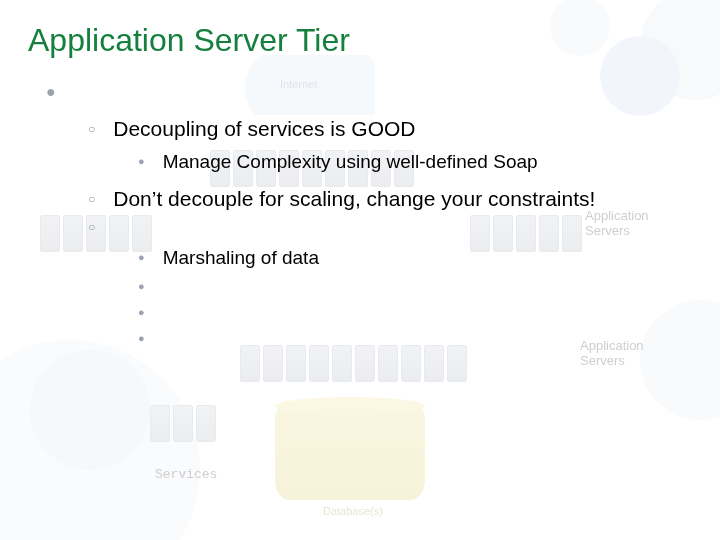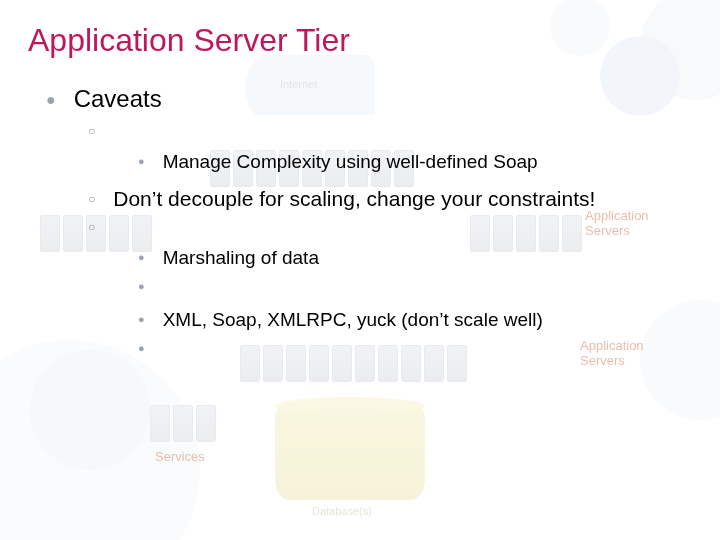--- a/index.html
+++ b/index.html
@@ -49,21 +49,21 @@
   .bg .srv {
     width: 18px;
     height: 35px;
     background: linear-gradient(#d8dde3, #c6ccd3);
     border: 1px solid #bfc5cc;
     border-radius: 2px;
   }
   .bg .label {
     position: absolute;
     font-size: 13px;
-    color: #c2410c;
+    color: #737373;
     font-family: Arial, sans-serif;
   }
   .bg .dbcyl {
     position: absolute;
     left: 275px;
     top: 405px;
     width: 150px;
     height: 95px;
     background: linear-gradient(#f0e7a8, #e8de96);
     border-radius: 10px 10px 14px 14px / 14px 14px 20px 20px;
@@ -71,35 +71,35 @@
   .bg .dbcyl::before {
     content: "";
     position: absolute;
     left: 0; right: 0; top: -8px;
     height: 18px;
     background: #f3eab0;
     border-radius: 50%;
   }
   .bg .dbcyl-label {
     position: absolute;
-    left: 312px;
+    left: 323px;
     top: 505px;
     font-size: 11px;
     color: #b9b08a;
   }
   .content {
     position: relative;
     z-index: 1;
     padding: 22px 28px 0 28px;
   }
   h1.title {
     margin: 0 0 26px 0;
     font-size: 32px;
     font-weight: 400;
-    color: #be185d;
+    color: #15803d;
   }
   .lv1 {
     margin: 0 0 14px 18px;
     font-size: 24px;
     color: #000;
     display: flex;
     align-items: baseline;
   }
   .lv1 .b { color: #9aa4af; font-size: 16px; margin-right: 18px; position: relative; top: -2px; }
   .lv2 {
@@ -176,36 +176,36 @@
       <div class="srv"></div>
   </div>
   <div class="label" style="left:580px; top:338px; white-space:pre;">Application
 Servers</div>
 
   <div class="srvrow" style="left:150px; top:405px;">
     <div class="srv"></div>
       <div class="srv"></div>
       <div class="srv"></div>
   </div>
-  <div class="label" style="left:155px; top:449px;">Services</div>
+  <div class="label" style="left:155px; top:467px;font-family:Liberation Mono, monospace;">Services</div>
 
   <div class="dbcyl"></div>
   <div class="dbcyl-label">Database(s)</div>
 </div>
 
 <div class="content">
   <h1 class="title">Application Server Tier</h1>
 
   <div class="lv1">
     <span class="b">●</span>
-    <span>Caveats</span>
   </div>
 
   <div class="lv2 tight">
     <span class="b">○</span>
+    <span>Decoupling of services is GOOD</span>
   </div>
 
   <div class="lv3">
     <span class="b">●</span>
     <span>Manage Complexity using well-defined Soap</span>
   </div>
 
   <div class="lv2">
     <span class="b">○</span>
     <span>Don’t decouple for scaling, change your constraints!</span>
@@ -219,19 +219,18 @@
     <span class="b">●</span>
     <span>Marshaling of data</span>
   </div>
 
   <div class="lv3">
     <span class="b">●</span>
   </div>
 
   <div class="lv3">
     <span class="b">●</span>
-    <span>XML, Soap, XMLRPC, yuck (don’t scale well)</span>
   </div>
 
   <div class="lv3">
     <span class="b">●</span>
   </div>
 </div>
 
 </body></html>

